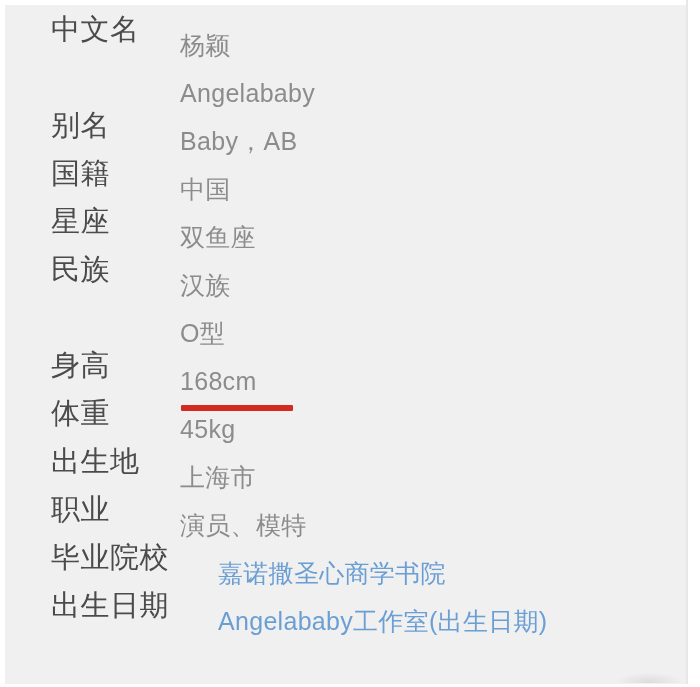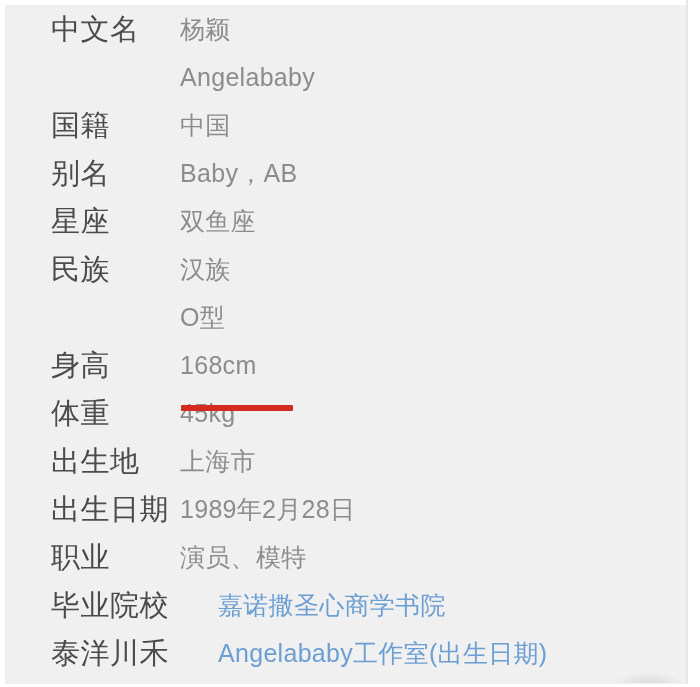--- a/index.html
+++ b/index.html
@@ -57,21 +57,21 @@
     font-size: 29px;
     color: #4b4b4b;
     letter-spacing: 0.5px;
     white-space: nowrap;
     margin-left: 24px;
   }
 
   .row-value {
     position: absolute;
     left: 175px;
-    top: 0;
+    top: 16px;
     height: 48px;
     line-height: 48px;
     font-size: 25px;
     color: #8c8c8c;
     letter-spacing: 0.3px;
     white-space: nowrap;
   }
 
   .row-value.link {
     color: #6b9fd4;
@@ -115,26 +115,26 @@
 <div id="infobox-panel">
   <div id="info-table">
       <div class="info-row">
         <div class="row-label">中文名</div>
         <div class="row-value">杨颖</div>
       </div>
       <div class="info-row">
         <div class="row-value">Angelababy</div>
       </div>
       <div class="info-row">
+        <div class="row-label">别名</div>
+        <div class="row-value">Baby，AB</div>
+      </div>
+      <div class="info-row">
         <div class="row-label">国籍</div>
         <div class="row-value">中国</div>
-      </div>
-      <div class="info-row">
-        <div class="row-label">别名</div>
-        <div class="row-value">Baby，AB</div>
       </div>
       <div class="info-row">
         <div class="row-label">星座</div>
         <div class="row-value">双鱼座</div>
       </div>
       <div class="info-row">
         <div class="row-label">民族</div>
         <div class="row-value">汉族</div>
       </div>
       <div class="info-row">
@@ -146,33 +146,29 @@
       </div>
       <div class="info-row">
         <div class="row-label">体重</div>
         <div class="row-value">45kg</div>
       </div>
       <div class="info-row">
         <div class="row-label">出生地</div>
         <div class="row-value">上海市</div>
       </div>
       <div class="info-row">
-        <div class="row-label">出生日期</div>
-        <div class="row-value">1989年2月28日</div>
-      </div>
-      <div class="info-row">
         <div class="row-label">职业</div>
         <div class="row-value">演员、模特</div>
       </div>
       <div class="info-row">
         <div class="row-label">毕业院校</div>
         <div class="row-value link">嘉诺撒圣心商学书院</div>
       </div>
       <div class="info-row">
-        <div class="row-label">泰洋川禾</div>
+        <div class="row-label">出生日期</div>
         <div class="row-value link">Angelababy工作室(出生日期)</div>
       </div>
     </div>
   <div id="height-underline"></div>
   <div id="bottom-fold-artifact"></div>
 </div>
 
 <div id="right-rule"></div>
 <div id="bottom-white-strip"></div>
 

